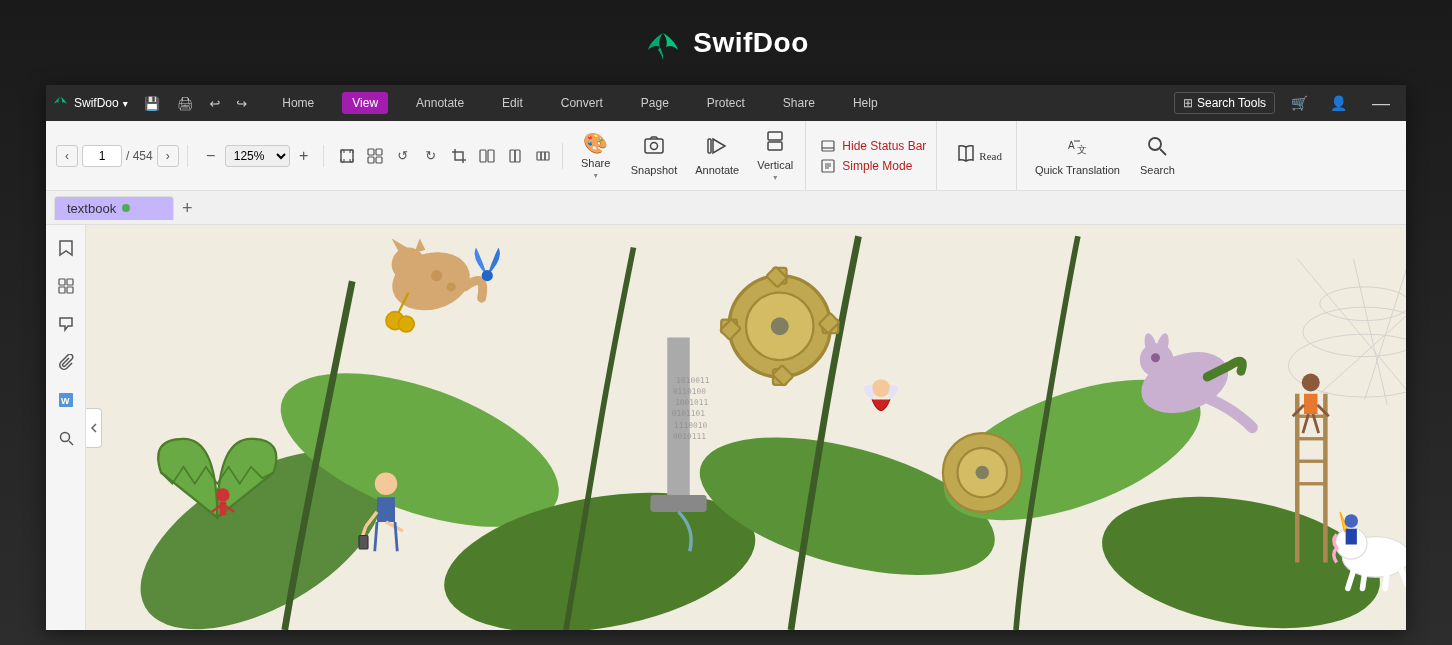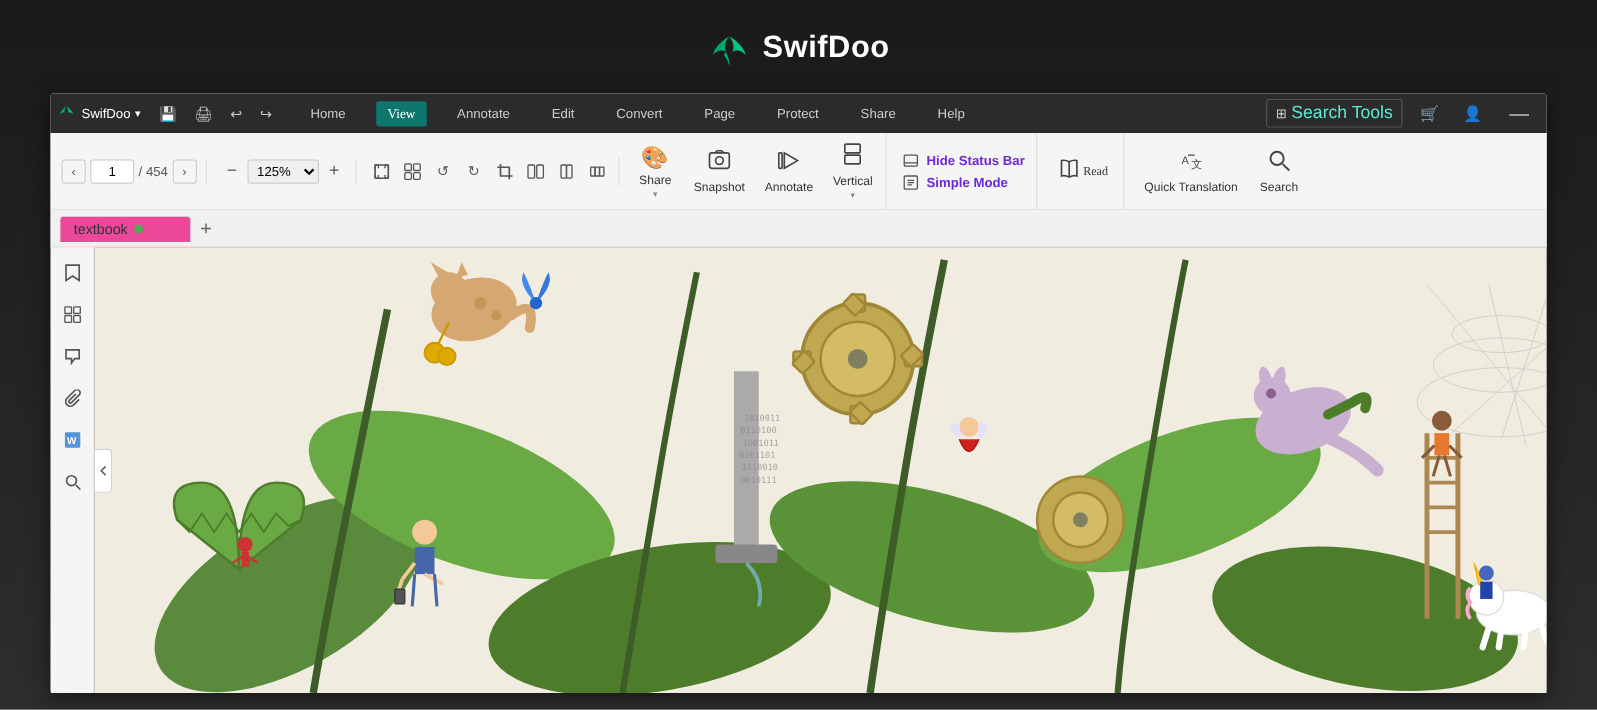--- a/index.html
+++ b/index.html
@@ -89,23 +89,22 @@
     .menu-tab {
       color: #cccccc;
       font-size: 12px;
       padding: 4px 10px;
       border-radius: 3px;
       cursor: pointer;
       background: none;
       border: none;
     }
     .menu-tab.active {
-      background: #0f766e;
+      background: #a21caf;
       color: #ffffff;
-      font-family: Liberation Serif, serif;
     }
     .title-bar-right {
       display: flex;
       align-items: center;
       gap: 10px;
       margin-left: auto;
     }
     .search-tools-btn {
       display: flex;
       align-items: center;
@@ -279,22 +278,21 @@
       gap: 4px;
       padding: 0 10px;
       border-right: 1px solid #ddd;
       height: 100%;
     }
     .view-option-row {
       display: flex;
       align-items: center;
       gap: 6px;
       font-size: 12px;
-      color: #6d28d9;
-      font-weight: bold;
+      color: #b91c1c;
     }
     .view-option-icon {
       width: 16px;
       height: 16px;
       display: flex;
       align-items: center;
       justify-content: center;
       font-size: 12px;
       color: #555;
     }
@@ -316,21 +314,21 @@
       display: flex;
       align-items: center;
       padding: 0 8px;
       gap: 4px;
     }
     .file-tab {
       display: flex;
       align-items: center;
       gap: 6px;
       padding: 4px 12px;
-      background: #ec4899;
+      background: #c4b5fd;
       border: 1px solid #ddd;
       border-bottom: none;
       border-radius: 4px 4px 0 0;
       font-size: 13px;
       color: #333;
       cursor: pointer;
       min-width: 120px;
     }
     .tab-dot {
       width: 8px;
@@ -471,21 +469,21 @@
       <button class="menu-tab">Convert</button>
       <button class="menu-tab">Page</button>
       <button class="menu-tab">Protect</button>
       <button class="menu-tab">Share</button>
       <button class="menu-tab">Help</button>
     </nav>
 
     <div class="title-bar-right">
       <button class="search-tools-btn">
         <span style="font-size:12px;">⊞</span>
-        <span style="font-size:16px; color:#5eead4;">Search Tools</span>
+        <span style="font-size:12px; color:#ffffff;">Search Tools</span>
       </button>
       <button class="title-icon-btn">🛒</button>
       <button class="title-icon-btn">👤</button>
       <button class="minimize-btn">—</button>
     </div>
   </div>
 
   <div class="toolbar">
 
     <div class="page-nav">

